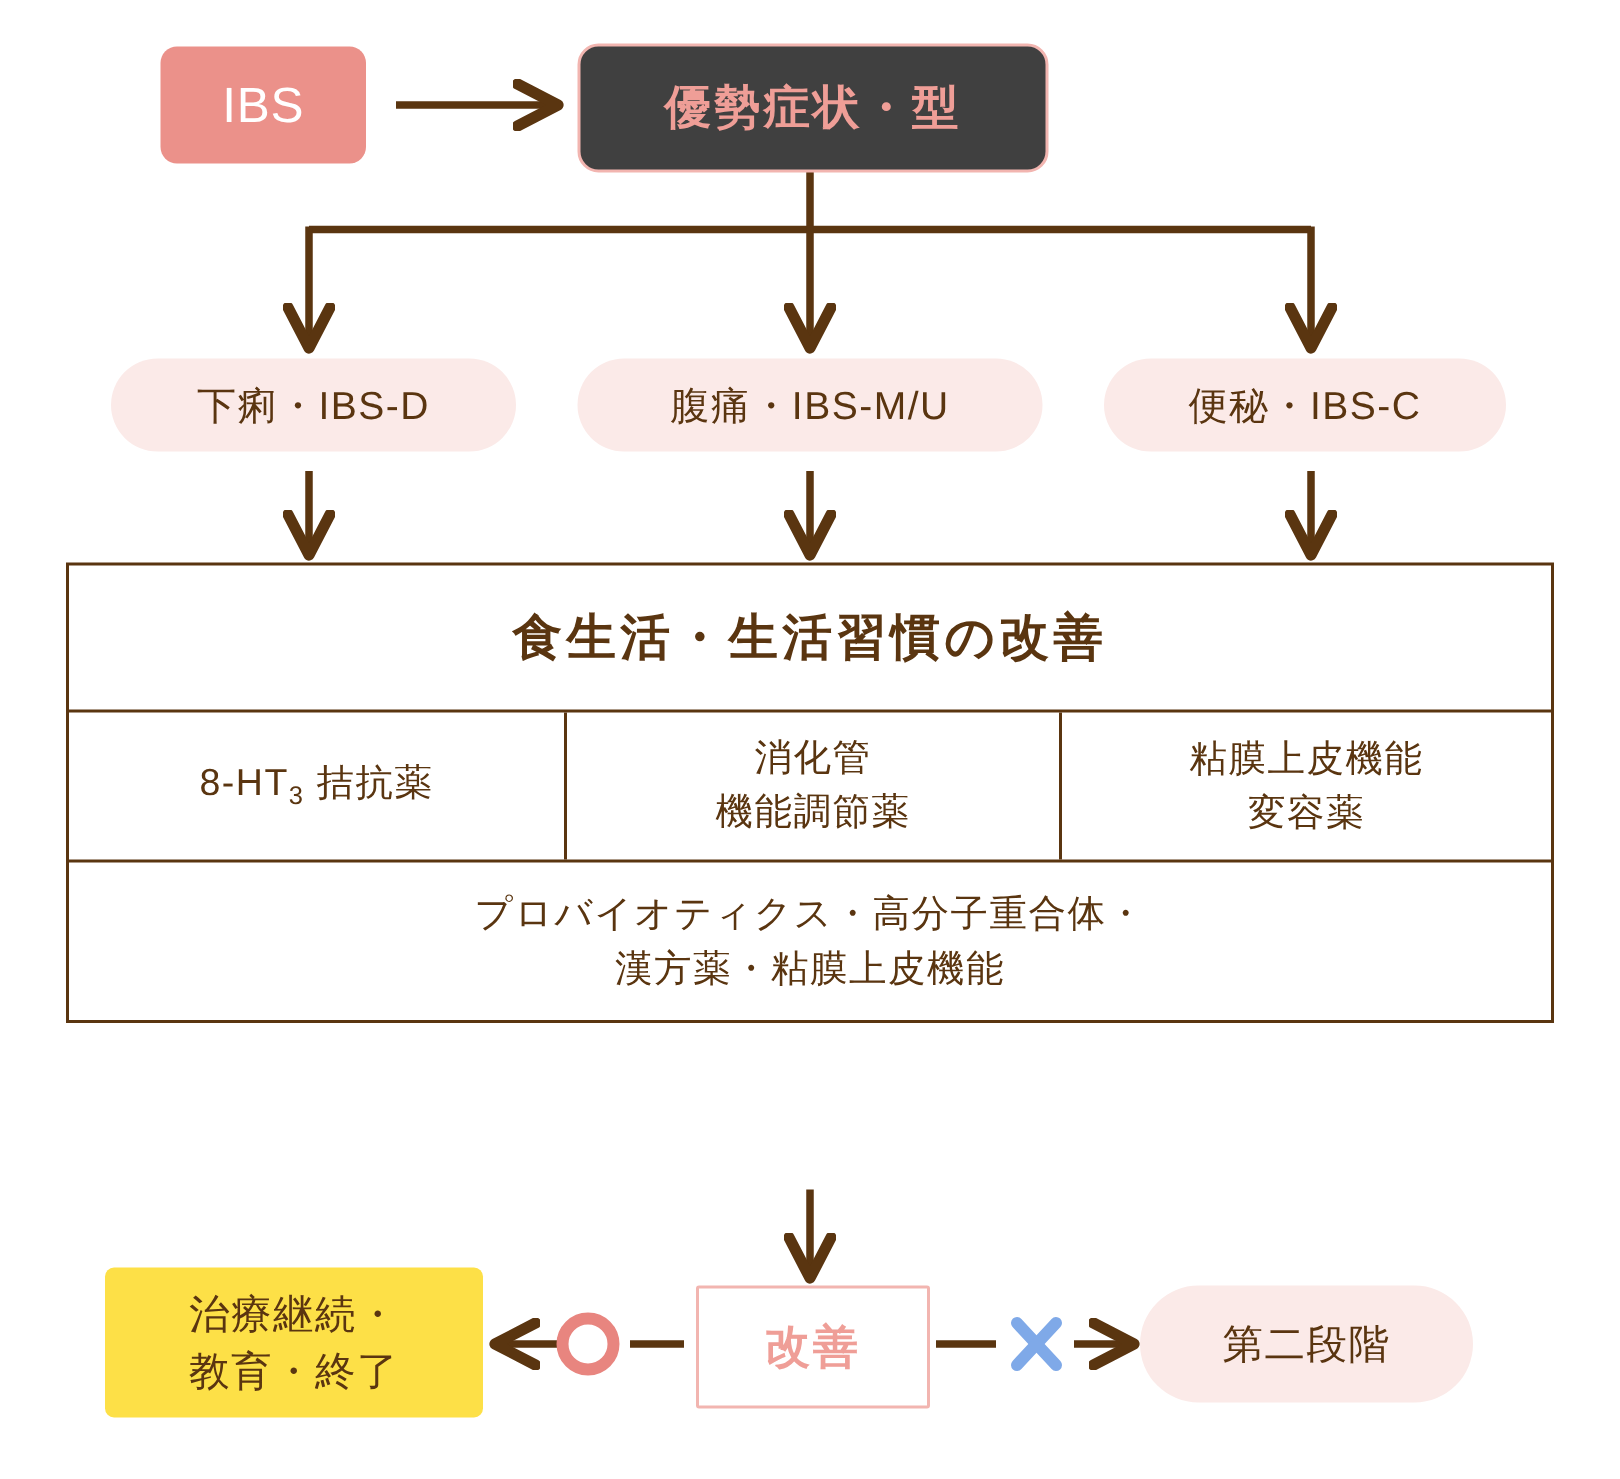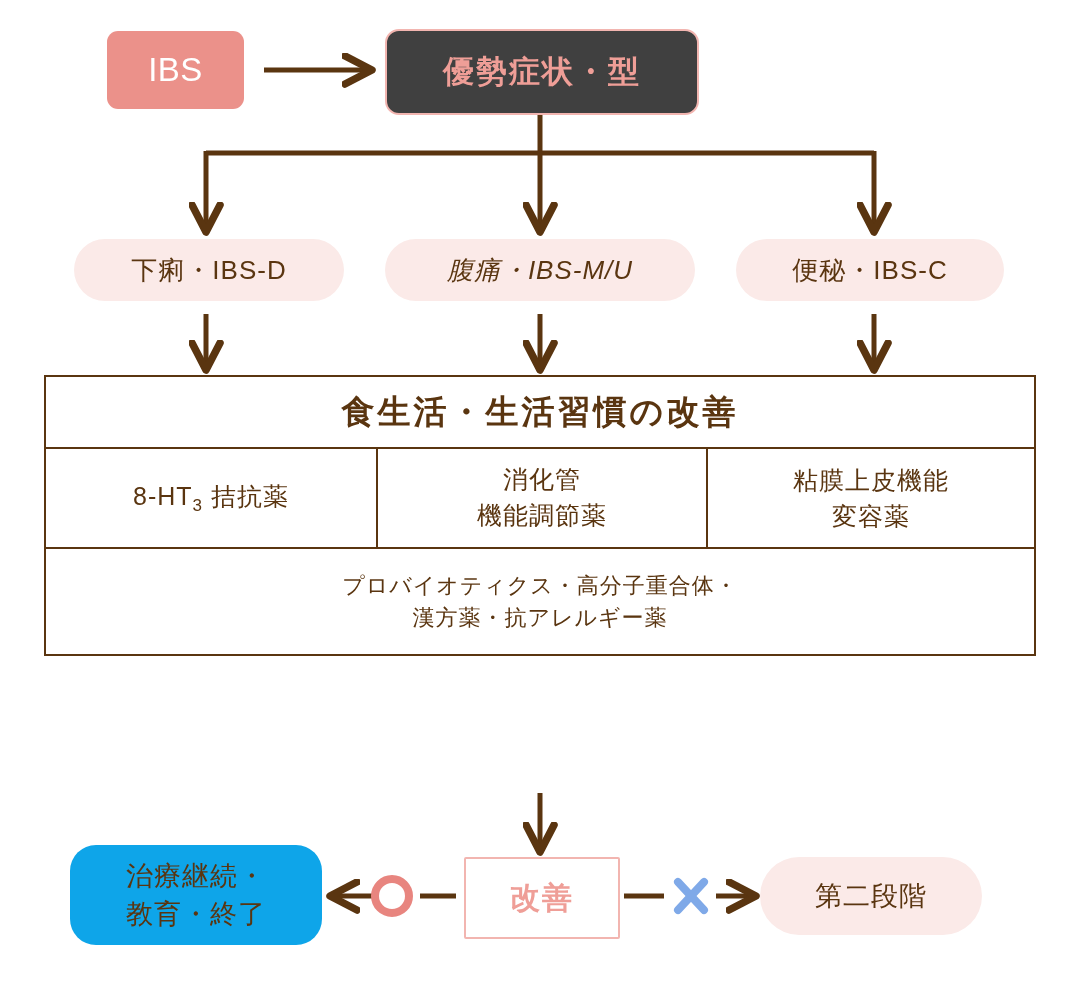--- a/index.html
+++ b/index.html
@@ -51,21 +51,21 @@
     height: 62px;
     background: #fbeae8;
     border-radius: 31px;
     display: flex; align-items: center; justify-content: center;
     color: #5a3510;
     font-size: 26px;
     letter-spacing: 1px;
     white-space: nowrap;
   }
   .pill-d { left: 74px;  top: 239px; width: 270px; }
-  .pill-m { left: 385px; top: 239px; width: 310px; font-style: italic; }
+  .pill-m { left: 385px; top: 239px; width: 310px; }
   .pill-c { left: 736px; top: 239px; width: 268px; }
 
   
   .table {
     left: 44px; top: 375px;
     width: 992px;
     border: 2px solid #5a3510;
     box-sizing: border-box;
     background: #ffffff;
   }
@@ -73,42 +73,42 @@
   .trow + .trow { border-top: 2px solid #5a3510; }
   .tcell {
     display: flex; flex-direction: column;
     align-items: center; justify-content: center;
     box-sizing: border-box;
     color: #5a3510;
     text-align: center;
     line-height: 1.45;
   }
   .tcell + .tcell { border-left: 2px solid #5a3510; }
-  .row-head { height: 70px; }
+  .row-head { height: 96px; }
   .row-head .tcell {
     width: 100%;
     font-size: 33px;
     font-weight: bold;
     letter-spacing: 3px;
   }
   .row-drugs { height: 100px; }
   .row-drugs .tcell { font-size: 25px; letter-spacing: 1px; }
   .col-a { width: 330px; }
   .col-b { width: 330px; font-family: Liberation Serif, serif; }
   .col-c { width: 328px; }
   .row-merged { height: 107px; }
-  .row-merged .tcell { width: 100%; font-size: 22px; letter-spacing: 1px; }
+  .row-merged .tcell { width: 100%; font-size: 25px; letter-spacing: 1px; }
   .sub { font-size: 0.68em; vertical-align: sub; }
 
   
   .outcome-left {
     left: 70px; top: 845px;
     width: 252px; height: 100px;
-    background: #0ea5e9;
-    border-radius: 26px;
+    background: #fde047;
+    border-radius: 6px;
     display: flex; flex-direction: column;
     align-items: center; justify-content: center;
     color: #5a3510;
     font-size: 27px;
     line-height: 1.42;
     letter-spacing: 1px;
   }
   .kaizen-box {
     left: 464px; top: 857px;
     width: 152px; height: 78px;
@@ -215,21 +215,21 @@
       </div>
       <div class="tcell col-c">
         <span>粘膜上皮機能</span>
         <span>変容薬</span>
       </div>
     </div>
 
     <div class="trow row-merged">
       <div class="tcell">
         <span>プロバイオティクス・高分子重合体・</span>
-        <span>漢方薬・抗アレルギー薬</span>
+        <span>漢方薬・粘膜上皮機能</span>
       </div>
     </div>
 
 
   </div>
 
   <div class="abs outcome-left">
     <span>治療継続・</span>
     <span>教育・終了</span>
   </div>

